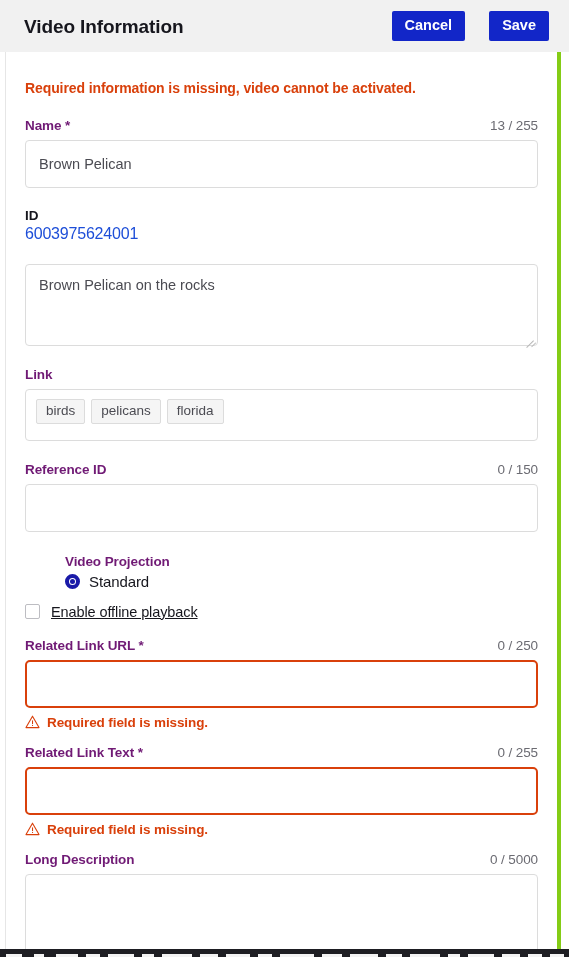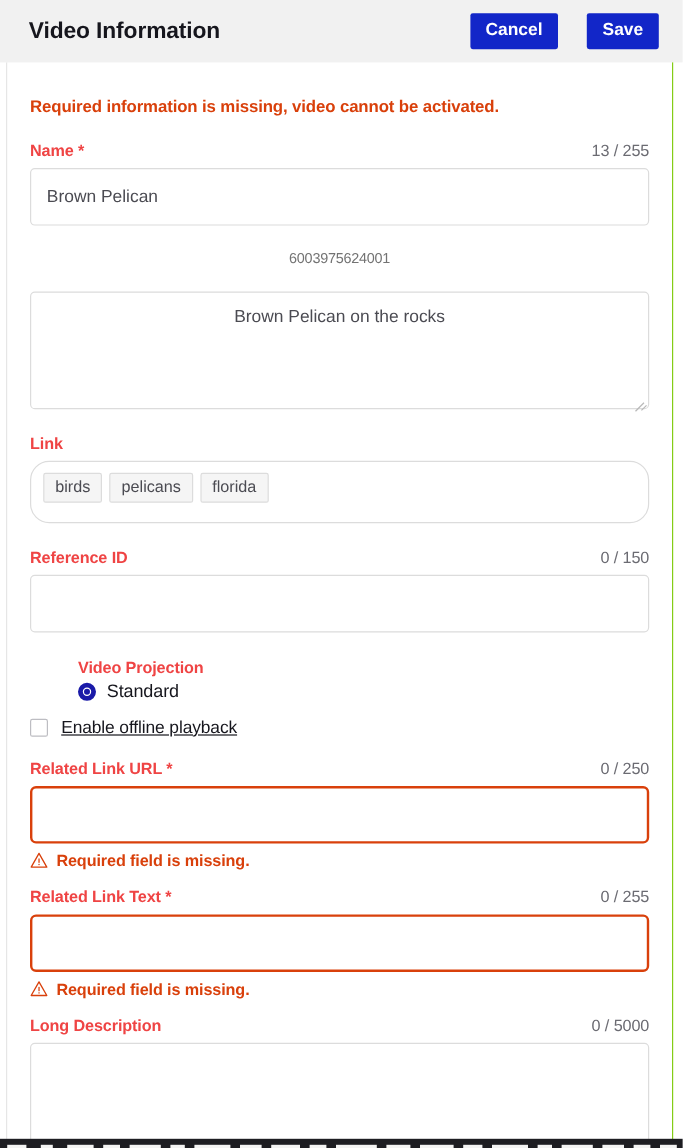--- a/index.html
+++ b/index.html
@@ -57,21 +57,21 @@
     padding: 7px 13px 8px 13px;
     border-radius: 2px;
     line-height: 1;
     cursor: pointer;
   }
 
   
   .panel {
     position: relative;
     border-left: 1px solid #e6e6e6;
-    border-right: 1px solid #84cc16;
+    border-right: 4px solid #84cc16;
     margin: 0 8px 0 5px;
     padding: 0 19px 0 19px;
     box-sizing: border-box;
     height: 905px;
     overflow: hidden;
   }
 
   .alert-msg {
     color: #d9400b;
     font-size: 14px;
@@ -87,21 +87,21 @@
   }
   .field-head {
     display: flex;
     align-items: baseline;
     justify-content: space-between;
     margin-bottom: 7px;
   }
   .field-label {
     font-size: 13.5px;
     font-weight: bold;
-    color: #ef4444;
+    color: #701a75;
     letter-spacing: -0.1px;
   }
   .field-counter {
     font-size: 13.5px;
     color: #6b6b72;
     letter-spacing: -0.1px;
   }
 
   .input-box {
     width: 100%;
@@ -122,27 +122,26 @@
     border-radius: 5px;
     height: 48px;
   }
 
   .textarea-box {
     width: 100%;
     box-sizing: border-box;
     border: 1px solid #dcdcdc;
     border-radius: 4px;
     background: #ffffff;
-    height: 98px;
+    height: 82px;
     padding: 11px 13px 0 13px;
     font-size: 14.5px;
     color: #4b4b52;
     position: relative;
     line-height: 1.3;
-    text-align: center;
   }
   .resize-grip {
     position: absolute;
     right: 3px;
     bottom: 3px;
     width: 10px;
     height: 10px;
   }
   .resize-grip span {
     display: block;
@@ -150,21 +149,21 @@
     right: 0;
     background: #b8b8b8;
     height: 1px;
     transform-origin: right bottom;
   }
 
   .tags-box {
     width: 100%;
     box-sizing: border-box;
     border: 1px solid #dcdcdc;
-    border-radius: 16px;
+    border-radius: 4px;
     background: #ffffff;
     min-height: 52px;
     padding: 9px 10px;
     display: flex;
     flex-wrap: wrap;
     gap: 6px;
     align-content: flex-start;
   }
   .tag-chip {
     border: 1px solid #dcdcdc;
@@ -251,25 +250,24 @@
   }
 
   .id-block { margin-top: 20px; }
   .id-label {
     font-size: 13.5px;
     font-weight: bold;
     color: #16161d;
     letter-spacing: -0.1px;
   }
   .id-value {
-    font-size: 12px;
-    color: #737373;
+    font-size: 16px;
+    color: #1d4ed8;
     margin-top: 2px;
     letter-spacing: -0.2px;
-    text-align: center;
   }
 
   
   .bottom-clip {
     position: absolute;
     left: 0;
     bottom: 0;
     width: 569px;
     height: 8px;
     background: #1d1d22;
@@ -301,20 +299,21 @@
 
     <div class="field">
       <div class="field-head">
         <span class="field-label">Name *</span>
         <span class="field-counter">13 / 255</span>
       </div>
       <div class="input-box">Brown Pelican</div>
     </div>
 
     <div class="id-block">
+      <div class="id-label">ID</div>
       <div class="id-value">6003975624001</div>
     </div>
 
     <div class="field">
       <div class="textarea-box">
         <span>Brown Pelican on the rocks</span>
         <span class="resize-grip">
           <span style="width:10px; bottom:1px; transform:rotate(-45deg);"></span>
           <span style="width:6px; bottom:1px; right:0; transform:rotate(-45deg) translateY(3px);"></span>
         </span>

